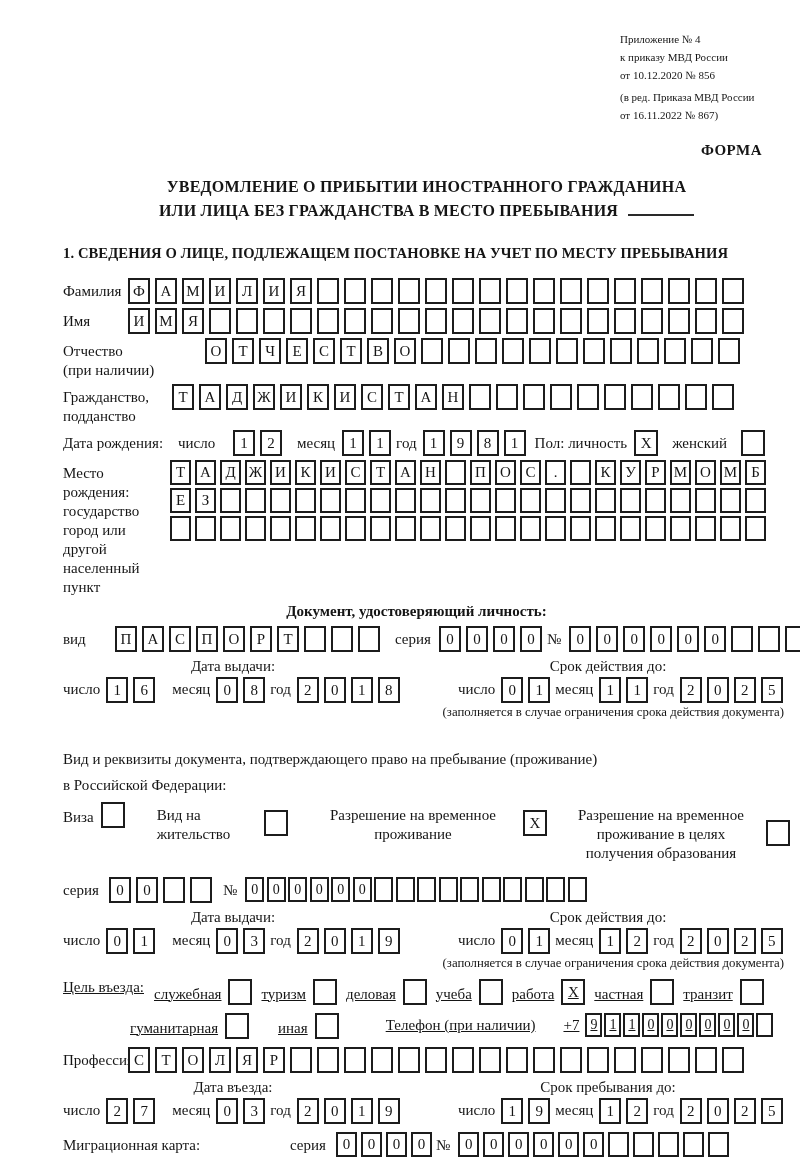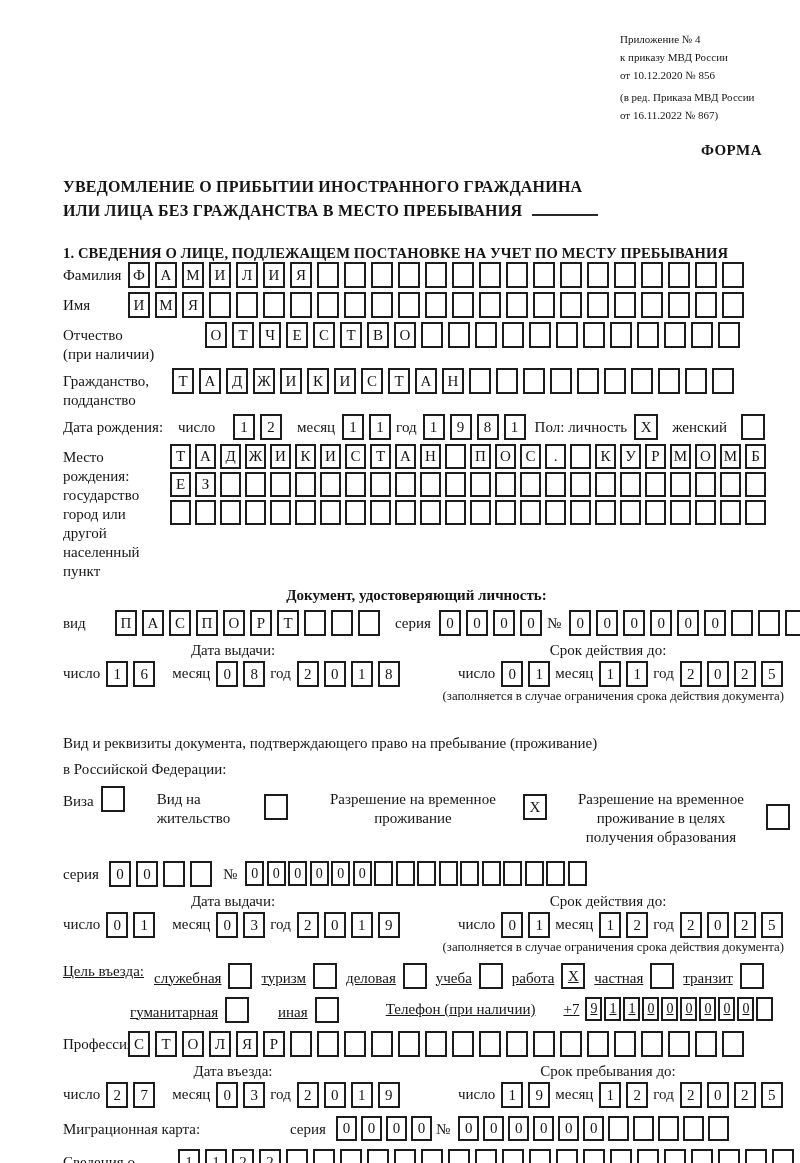--- a/index.html
+++ b/index.html
@@ -4,23 +4,23 @@
 <style>
   html,body{margin:0;padding:0;background:#fff;}
   .page{
     width:800px;height:1163px;box-sizing:border-box;background:#fff;
     padding:30px 10px 0 63px;color:#151515;
     font-family:"Liberation Serif", serif;font-size:15px;overflow:hidden;
   }
   .appendix{margin-left:557px;width:180px;font-size:11px;line-height:18px;}
   .appendix .gap{height:4px;}
   .forma{font-weight:bold;text-align:right;padding-right:28px;margin-top:18px;font-size:15px;letter-spacing:.5px;}
-  .title{font-weight:bold;text-align:left;font-size:16px;line-height:24px;margin-top:16px;letter-spacing:.2px;}
+  .title{font-weight:bold;text-align:center;font-size:16px;line-height:24px;margin-top:16px;letter-spacing:.2px;}
   .blank-underline{display:inline-block;width:66px;height:13px;border-bottom:2.5px solid #2a2a2a;margin-left:10px;}
-  .sec1{font-weight:bold;font-size:14.6px;margin-top:22px;letter-spacing:.1px;}
+  .sec1{font-weight:bold;font-size:14.6px;margin-top:22px;margin-bottom:16px;letter-spacing:.1px;}
   .frow{display:flex;align-items:flex-start;margin-bottom:4px;}
   .lbl{font-size:15px;line-height:19px;padding-top:4px;flex-shrink:0;}
   .w65{width:65px;}  .w142{width:142px;} .w109{width:109px;} .w107{width:107px;}
   .w52{width:52px;}  .w115{width:115px;}
   .cells{display:flex;flex-wrap:nowrap;}
   .cell{display:inline-flex;align-items:center;justify-content:center;box-sizing:border-box;
         width:22px;height:26px;border:2px solid #1c1c1c;margin-right:5px;
         font-size:15px;line-height:1;background:#fff;}
   .cells.md .cell{width:21px;height:25px;margin-right:4px;}
   .cells.nm .cell{width:19px;height:25px;margin-right:2.5px;font-size:14px;}

